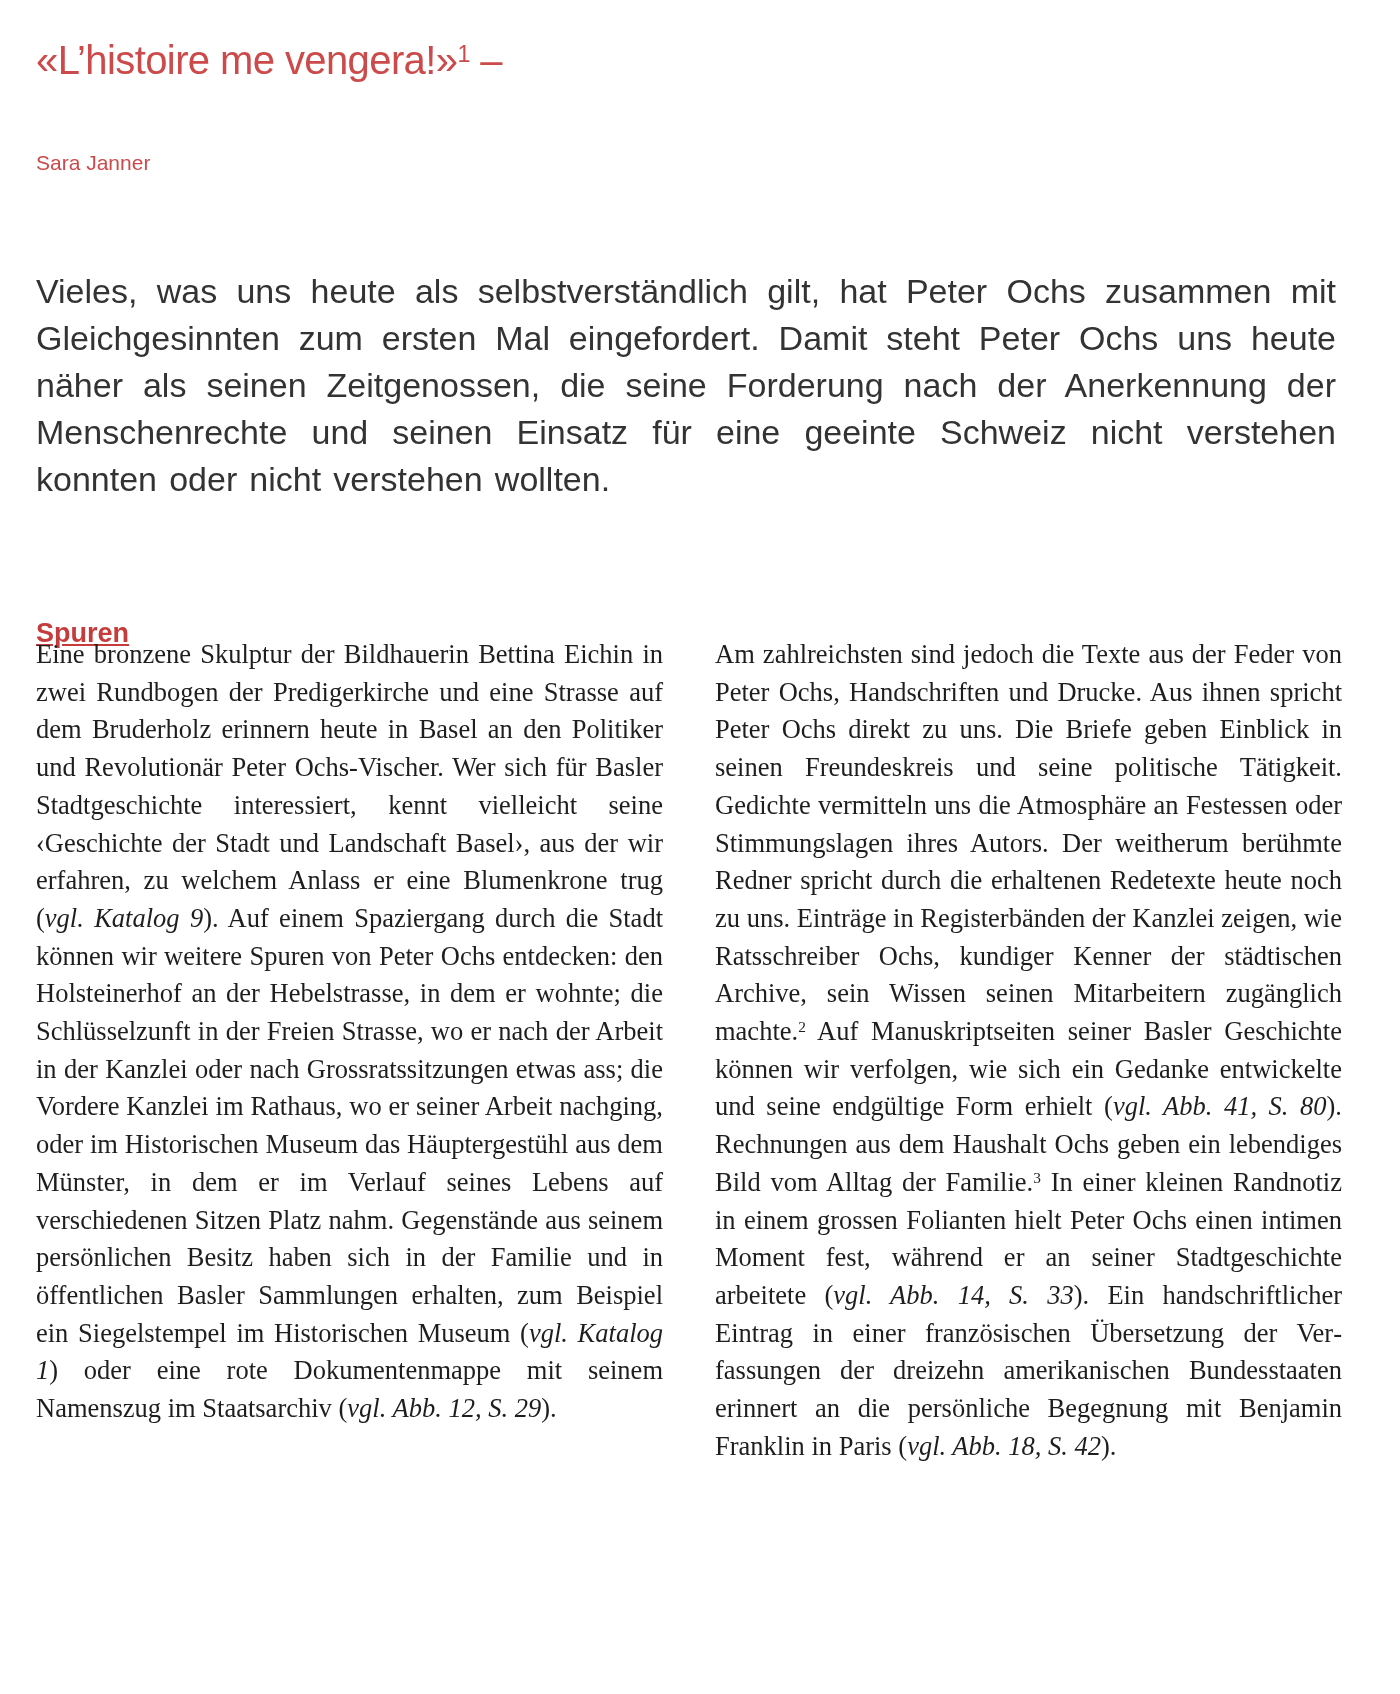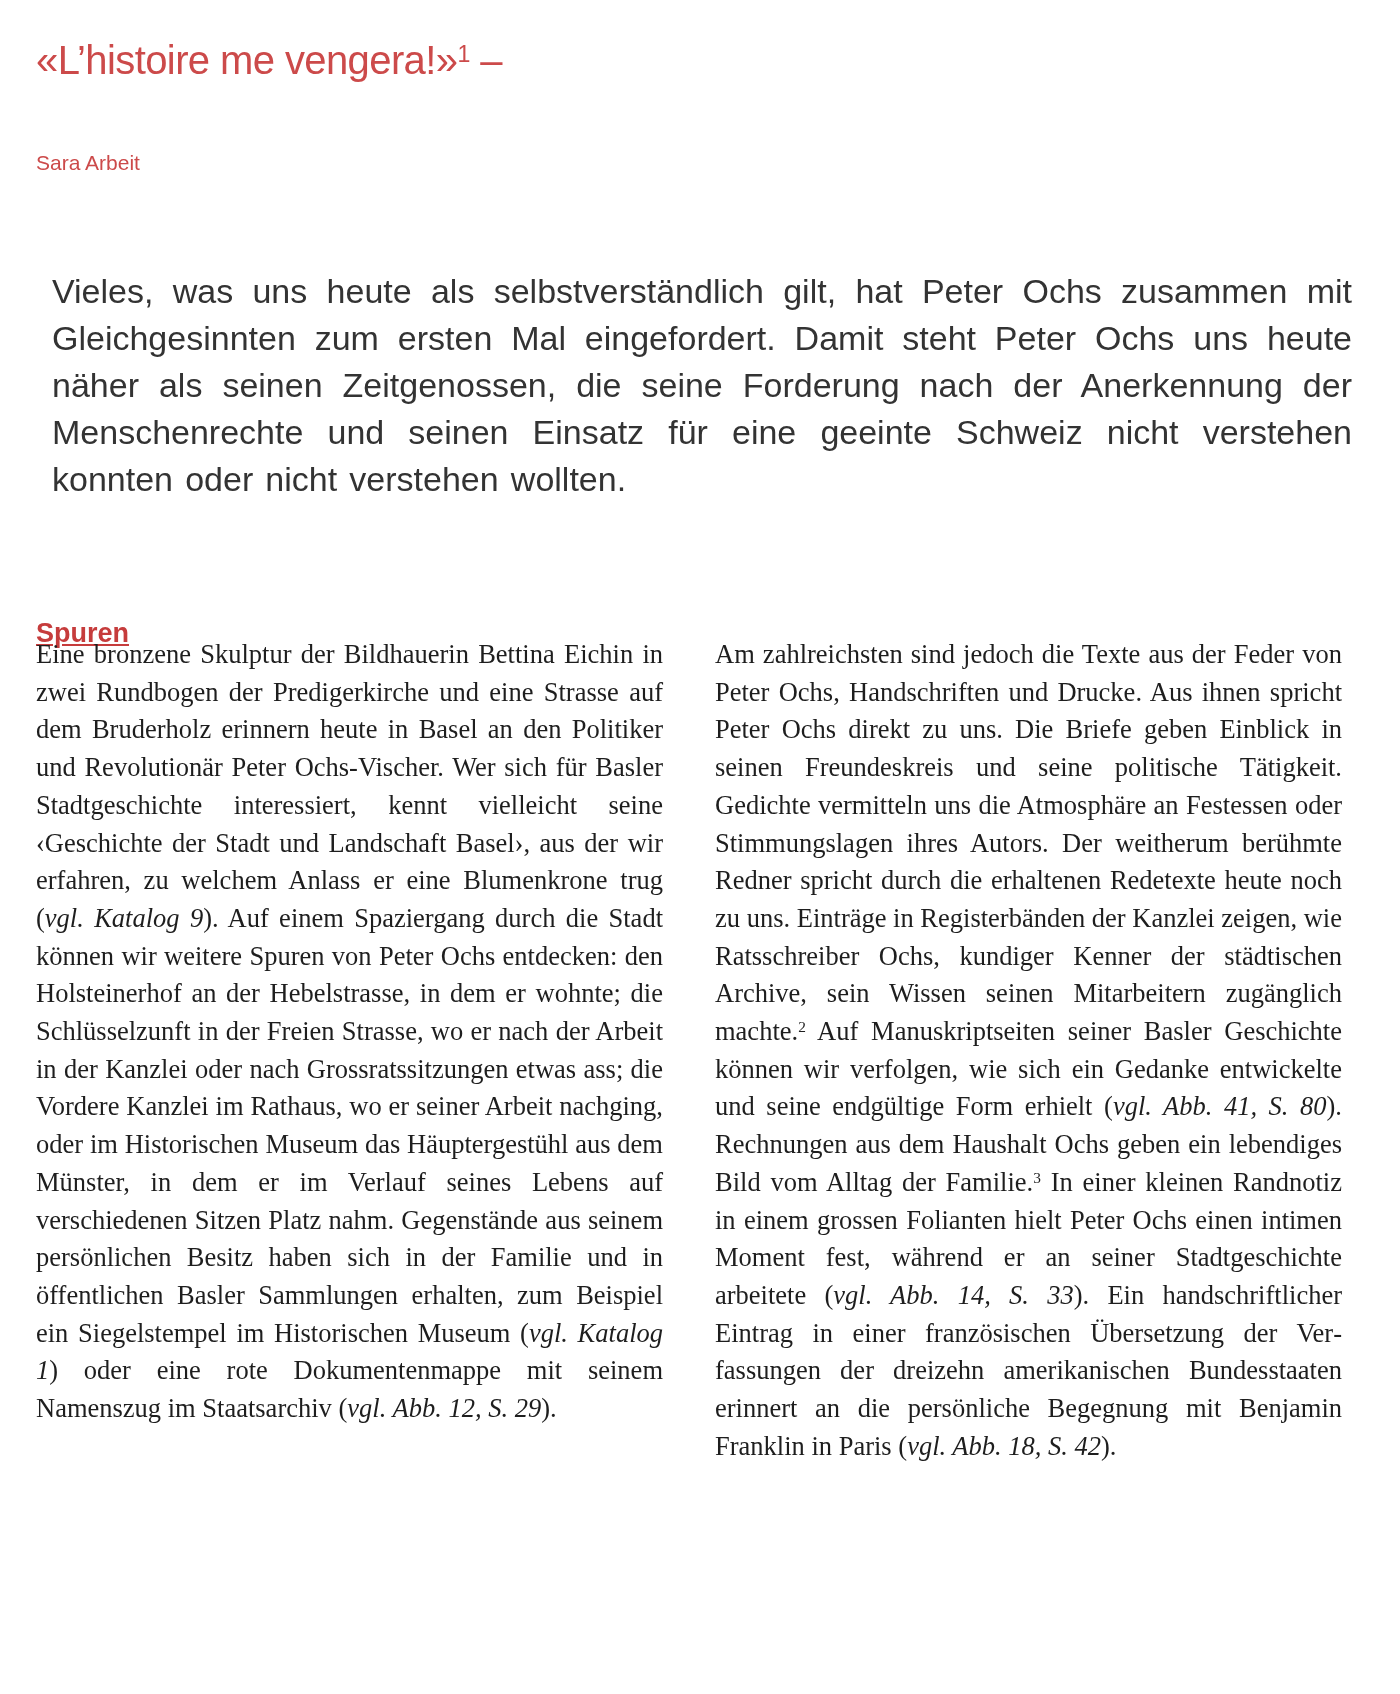--- a/index.html
+++ b/index.html
@@ -25,21 +25,21 @@
   }
   .seg-sup, sup.seg-sup {
     font-size: 58%; line-height: 0;
     position: relative; top: -0.5em; vertical-align: baseline;
   }
   .author {
     position: absolute; left: 36px; top: 151px;
     font-size: 21px; color: var(--red);
   }
   .lead {
-    position: absolute; left: 52px; top: 234px; width: 1300px;
+    position: absolute; left: 36px; top: 234px; width: 1300px;
     font-size: 34px; line-height: 47px;
     color: var(--lead-text);
     text-align: justify;
     word-spacing: 0.08em;
   }
   .section-heading {
     position: absolute; left: 36px; top: 596px;
     font-size: 27px; font-weight: bold;
     color: var(--red-bold);
     text-decoration: underline;
@@ -64,21 +64,21 @@
 </style>
 </head>
 <body>
 
 <div class="page">
 
   <h1 class="title">
     <span class="title-line1"><span class="seg-normal">«L’histoire me vengera!»</span><sup class="seg-sup">1</sup><span class="seg-normal"> –</span></span><br>
   </h1>
 
-  <div class="author">Sara Arbeit</div>
+  <div class="author">Sara Janner</div>
 
   <p class="lead">Vieles, was uns heute als selbstverständlich gilt, hat Peter Ochs zusammen mit Gleichgesinnten zum ersten Mal eingefordert. Damit steht Peter Ochs uns heute näher als seinen Zeitgenossen, die seine Forderung nach der An­erkennung der Menschenrechte und seinen Einsatz für eine geeinte Schweiz nicht verstehen konnten oder nicht verstehen wollten.</p>
 
   <h2 class="section-heading">Spuren</h2>
 
   <div class="columns">
     <div class="column">
       <p><span class="seg-normal">Eine bronzene Skulptur der Bildhauerin Bettina Eichin in zwei Rundbogen der Predigerkirche und eine Strasse auf dem Bruderholz erinnern heute in Basel an den Politiker und Revolutionär Peter Ochs-Vischer. Wer sich für Basler Stadtgeschichte interessiert, kennt vielleicht seine ‹Geschichte der Stadt und Landschaft Basel›, aus der wir erfahren, zu welchem Anlass er eine Blumenkrone trug (</span><span class="seg-italic">vgl. Katalog 9</span><span class="seg-normal">). Auf einem Spaziergang durch die Stadt können wir weitere Spuren von Peter Ochs ent­decken: den Holsteinerhof an der Hebelstrasse, in dem er wohnte; die Schlüsselzunft in der Freien Strasse, wo er nach der Arbeit in der Kanzlei oder nach Grossratssitzungen etwas ass; die Vordere Kanzlei im Rathaus, wo er seiner Arbeit nachging, oder im Historischen Museum das Häuptergestühl aus dem Münster, in dem er im Verlauf seines Le­bens auf verschiedenen Sitzen Platz nahm. Gegen­stände aus seinem persönlichen Besitz haben sich in der Familie und in öffentlichen Basler Samm­lungen erhalten, zum Beispiel ein Siegelstempel im Historischen Museum (</span><span class="seg-italic">vgl. Katalog 1</span><span class="seg-normal">) oder eine rote Dokumentenmappe mit seinem Namenszug im Staatsarchiv (</span><span class="seg-italic">vgl. Abb. 12, S. 29</span><span class="seg-normal">).</span></p>
     </div>
     <div class="column">

